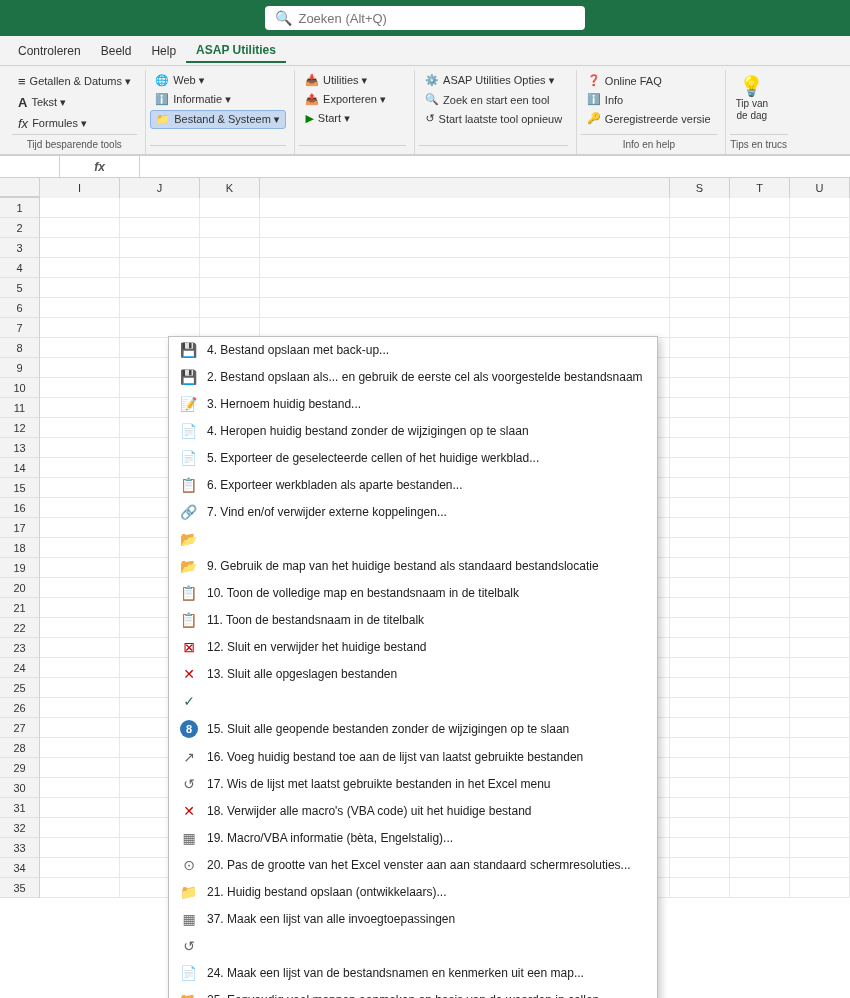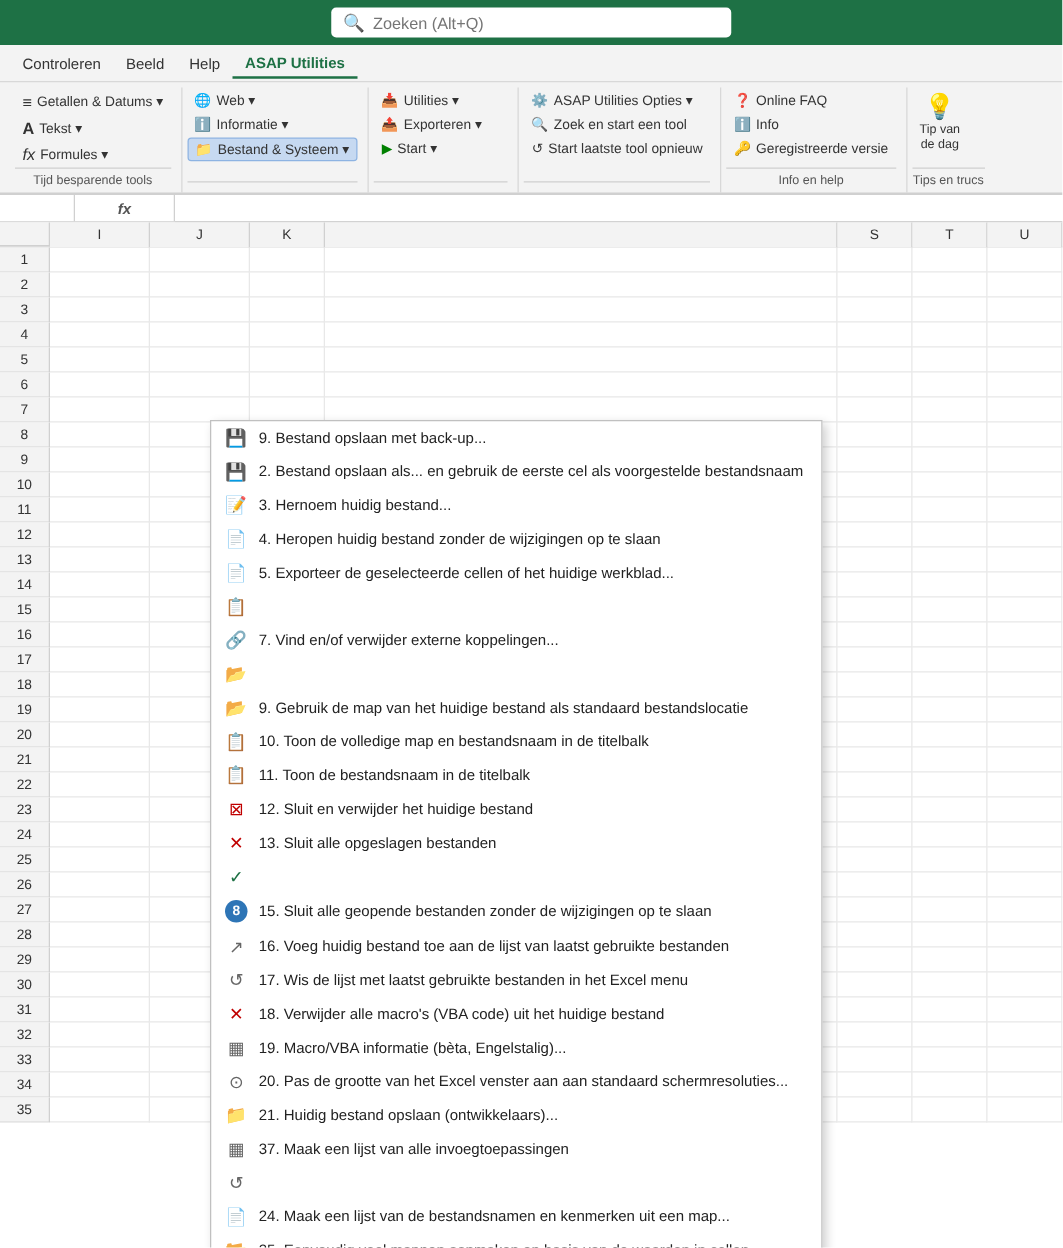--- a/index.html
+++ b/index.html
@@ -753,21 +753,21 @@
     <div class="grid-cell" style="width:60px;"></div>
     <div class="grid-cell" style="width:60px;"></div>
   </div>
     </div>
 
   <div class="dropdown-overlay" id="dropdown-menu">
   <div class="dropdown-item">
     <div class="item-icon">
           <span style="color:#2e75b6; font-size:14px;">💾</span>
         </div>
-    <span class="item-text">9. Bestand opslaan met back-up...</span>
+    <span class="item-text">4. Bestand opslaan met back-up...</span>
   </div>
       <div class="dropdown-item">
     <div class="item-icon">
           <span style="color:#2e75b6; font-size:14px;">💾</span>
         </div>
     <span class="item-text">2. Bestand opslaan als... en gebruik de eerste cel als voorgestelde bestandsnaam</span>
   </div>
       <div class="dropdown-item">
     <div class="item-icon">
           <span style="color:#2e75b6; font-size:14px;">📝</span>
@@ -783,20 +783,21 @@
       <div class="dropdown-item">
     <div class="item-icon">
           <span style="color:#666; font-size:14px;">📄</span>
         </div>
     <span class="item-text">5. Exporteer de geselecteerde cellen of het huidige werkblad...</span>
   </div>
       <div class="dropdown-item">
     <div class="item-icon">
           <span style="color:#666; font-size:14px;">📋</span>
         </div>
+    <span class="item-text">6. Exporteer werkbladen als aparte bestanden...</span>
   </div>
       <div class="dropdown-item">
     <div class="item-icon">
           <span style="color:#cc6600; font-size:14px;">🔗</span>
         </div>
     <span class="item-text">7. Vind en/of verwijder externe koppelingen...</span>
   </div>
       <div class="dropdown-item">
     <div class="item-icon">
           <span style="color:#cc6600; font-size:14px;">📂</span>

